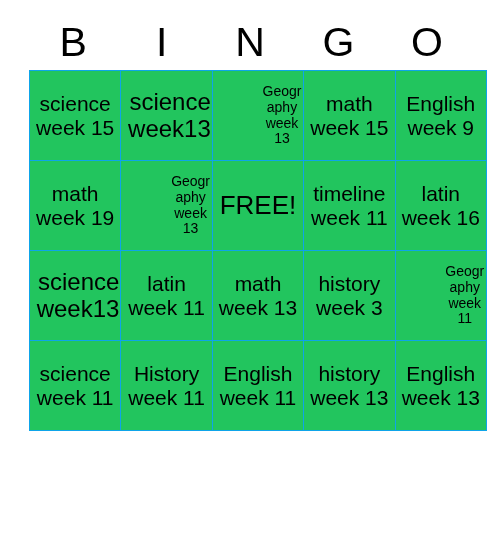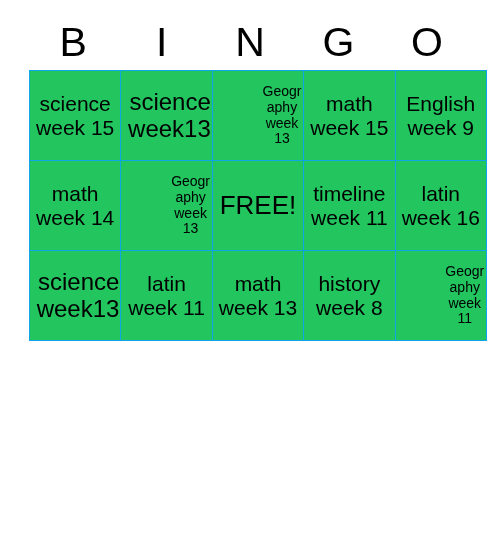--- a/index.html
+++ b/index.html
@@ -99,21 +99,21 @@
           </td>
         <td class="bingo-cell">
             <span class="cell-text size-normal">math week 15</span>
           </td>
         <td class="bingo-cell">
             <span class="cell-text size-normal">English week 9</span>
           </td>
       </tr>
       <tr>
         <td class="bingo-cell">
-            <span class="cell-text size-normal">math week 14</span>
+            <span class="cell-text size-normal">math week 19</span>
           </td>
         <td class="bingo-cell">
             <span class="cell-text size-small">Geography week 13</span>
           </td>
         <td class="bingo-cell">
             <span class="cell-text size-free">FREE!</span>
           </td>
         <td class="bingo-cell">
             <span class="cell-text size-normal">timeline week 11</span>
           </td>
@@ -125,22 +125,39 @@
         <td class="bingo-cell">
             <span class="cell-text size-large">science week13</span>
           </td>
         <td class="bingo-cell">
             <span class="cell-text size-normal">latin week 11</span>
           </td>
         <td class="bingo-cell">
             <span class="cell-text size-normal">math week 13</span>
           </td>
         <td class="bingo-cell">
-            <span class="cell-text size-normal">history week 8</span>
+            <span class="cell-text size-normal">history week 3</span>
           </td>
         <td class="bingo-cell">
             <span class="cell-text size-small">Geography week 11</span>
+          </td>
+      </tr>
+      <tr>
+        <td class="bingo-cell">
+            <span class="cell-text size-normal">science week 11</span>
+          </td>
+        <td class="bingo-cell">
+            <span class="cell-text size-normal">History week 11</span>
+          </td>
+        <td class="bingo-cell">
+            <span class="cell-text size-normal">English week 11</span>
+          </td>
+        <td class="bingo-cell">
+            <span class="cell-text size-normal">history week 13</span>
+          </td>
+        <td class="bingo-cell">
+            <span class="cell-text size-normal">English week 13</span>
           </td>
       </tr>
     </tbody>
   </table>
 
 </div>
 
 </body></html>

